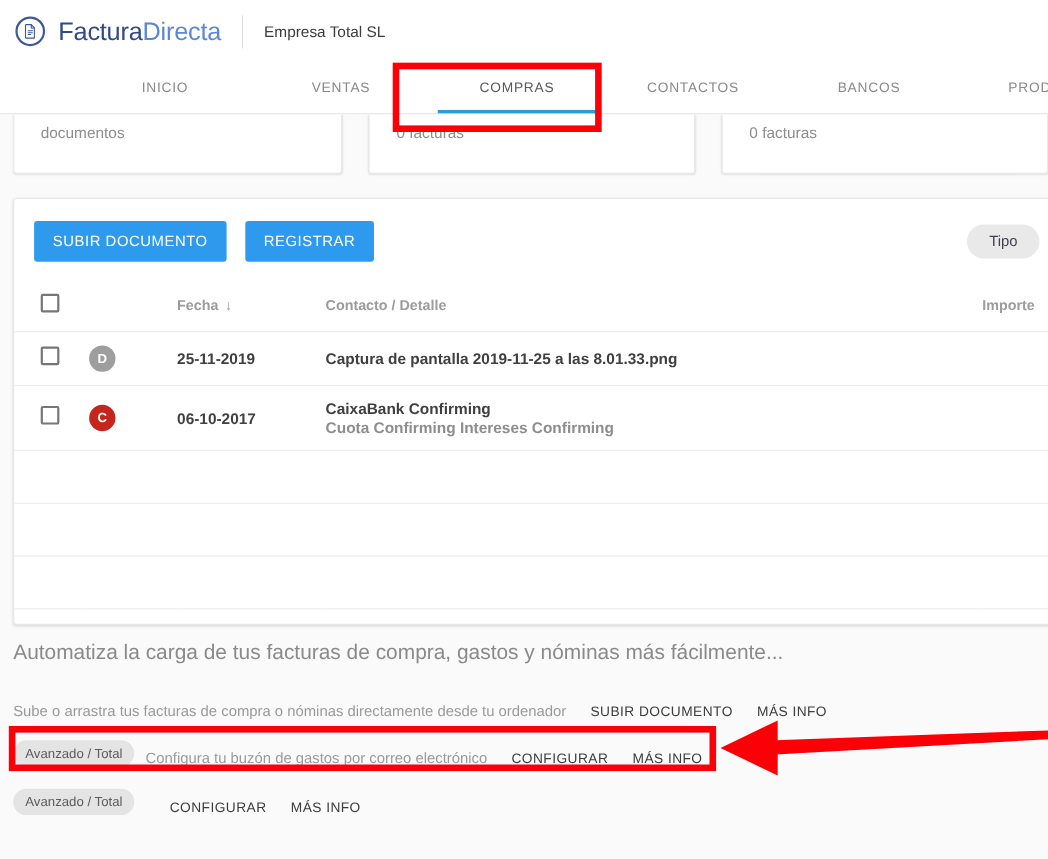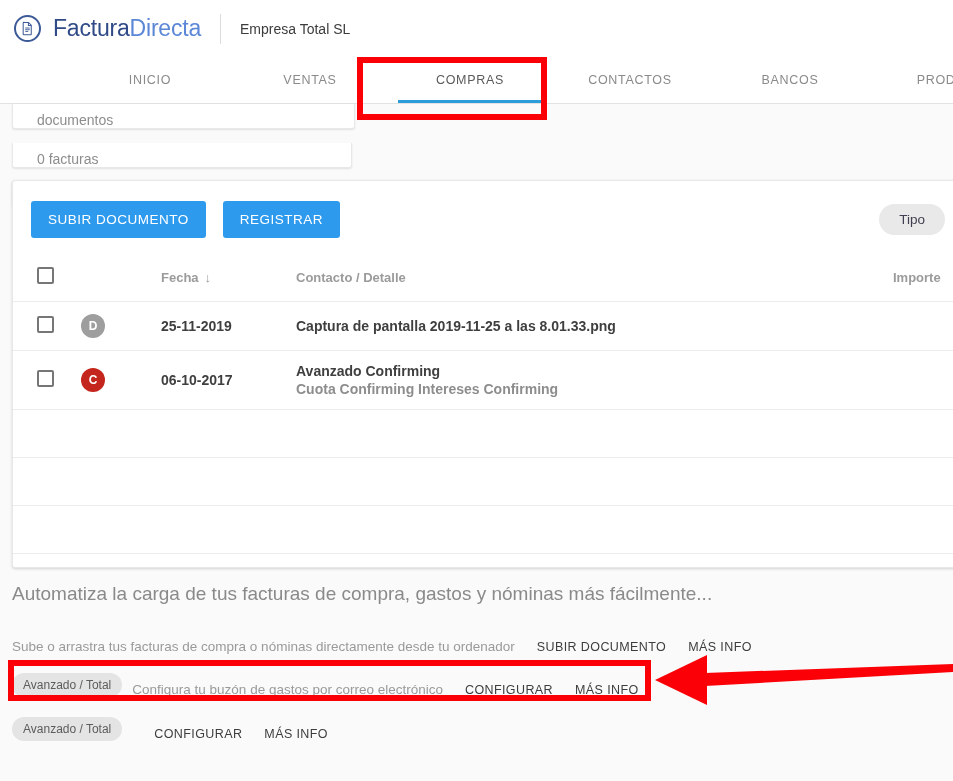--- a/index.html
+++ b/index.html
@@ -91,24 +91,23 @@
     background: #2d9cdb;
   }
   .nav-spacer { width: 70px; flex: 0 0 auto; }
 
   
   .cards-strip {
     position: relative;
     height: 54px;
     background: #fafafa;
     display: flex;
-    gap: 14px;
+    gap: 24px;
     padding: 0 0 0 12px;
     box-sizing: border-box;
-    flex-direction: column;
   }
   .summary-card {
     background: #ffffff;
     border: 1px solid #e8e8e8;
     border-top: none;
     border-radius: 0 0 3px 3px;
     box-shadow: 0 1px 2px rgba(0,0,0,0.10);
     box-sizing: border-box;
     padding: 8px 18px 0 24px;
     position: relative;
@@ -365,21 +364,21 @@
       </tr>
       <tr class="row-h">
         <td>
           <span class="cbox"></span>
         </td>
         <td>
           <span class="badge" id="badge1" style="background: rgb(196, 38, 29);">C</span>
         </td>
         <td class="cell-date">06-10-2017</td>
         <td>
-          <div class="det-main">Avanzado Confirming</div>
+          <div class="det-main">CaixaBank Confirming</div>
           <div class="det-sub">Cuota Confirming Intereses Confirming</div>
         </td>
         <td></td>
       </tr>
       <tr class="row-h">
           <td colspan="5">&nbsp;</td>
         </tr>
       <tr class="row-h">
           <td colspan="5">&nbsp;</td>
         </tr>

